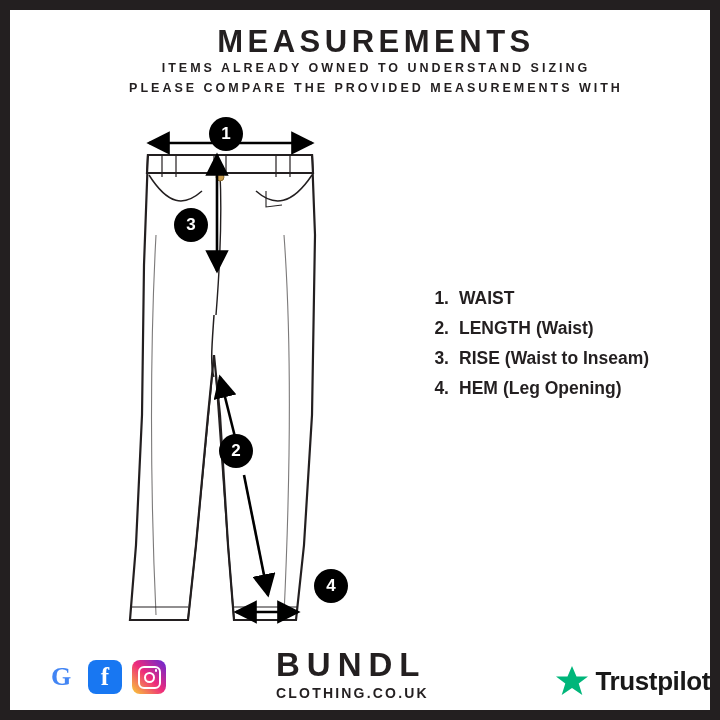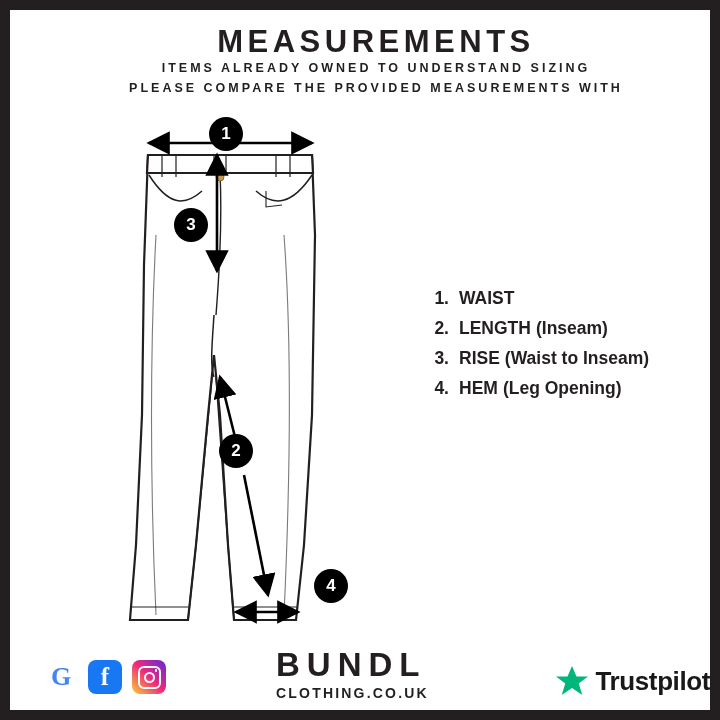--- a/index.html
+++ b/index.html
@@ -290,21 +290,21 @@
     <div class="badge" id="badge4">4</div>
 
     <div class="legend">
       <div class="legend-row">
         <span class="legend-num">1.</span>
         <span class="legend-term">WAIST</span>
       </div>
       <div class="legend-row">
         <span class="legend-num">2.</span>
         <span class="legend-term">LENGTH</span>
-        <span class="legend-desc">(Inseam)</span>
+        <span class="legend-desc">(Waist)</span>
       </div>
       <div class="legend-row">
         <span class="legend-num">3.</span>
         <span class="legend-term">RISE</span>
         <span class="legend-desc">(Waist to Inseam)</span>
       </div>
       <div class="legend-row">
         <span class="legend-num">4.</span>
         <span class="legend-term">HEM</span>
         <span class="legend-desc">(Leg Opening)</span>

